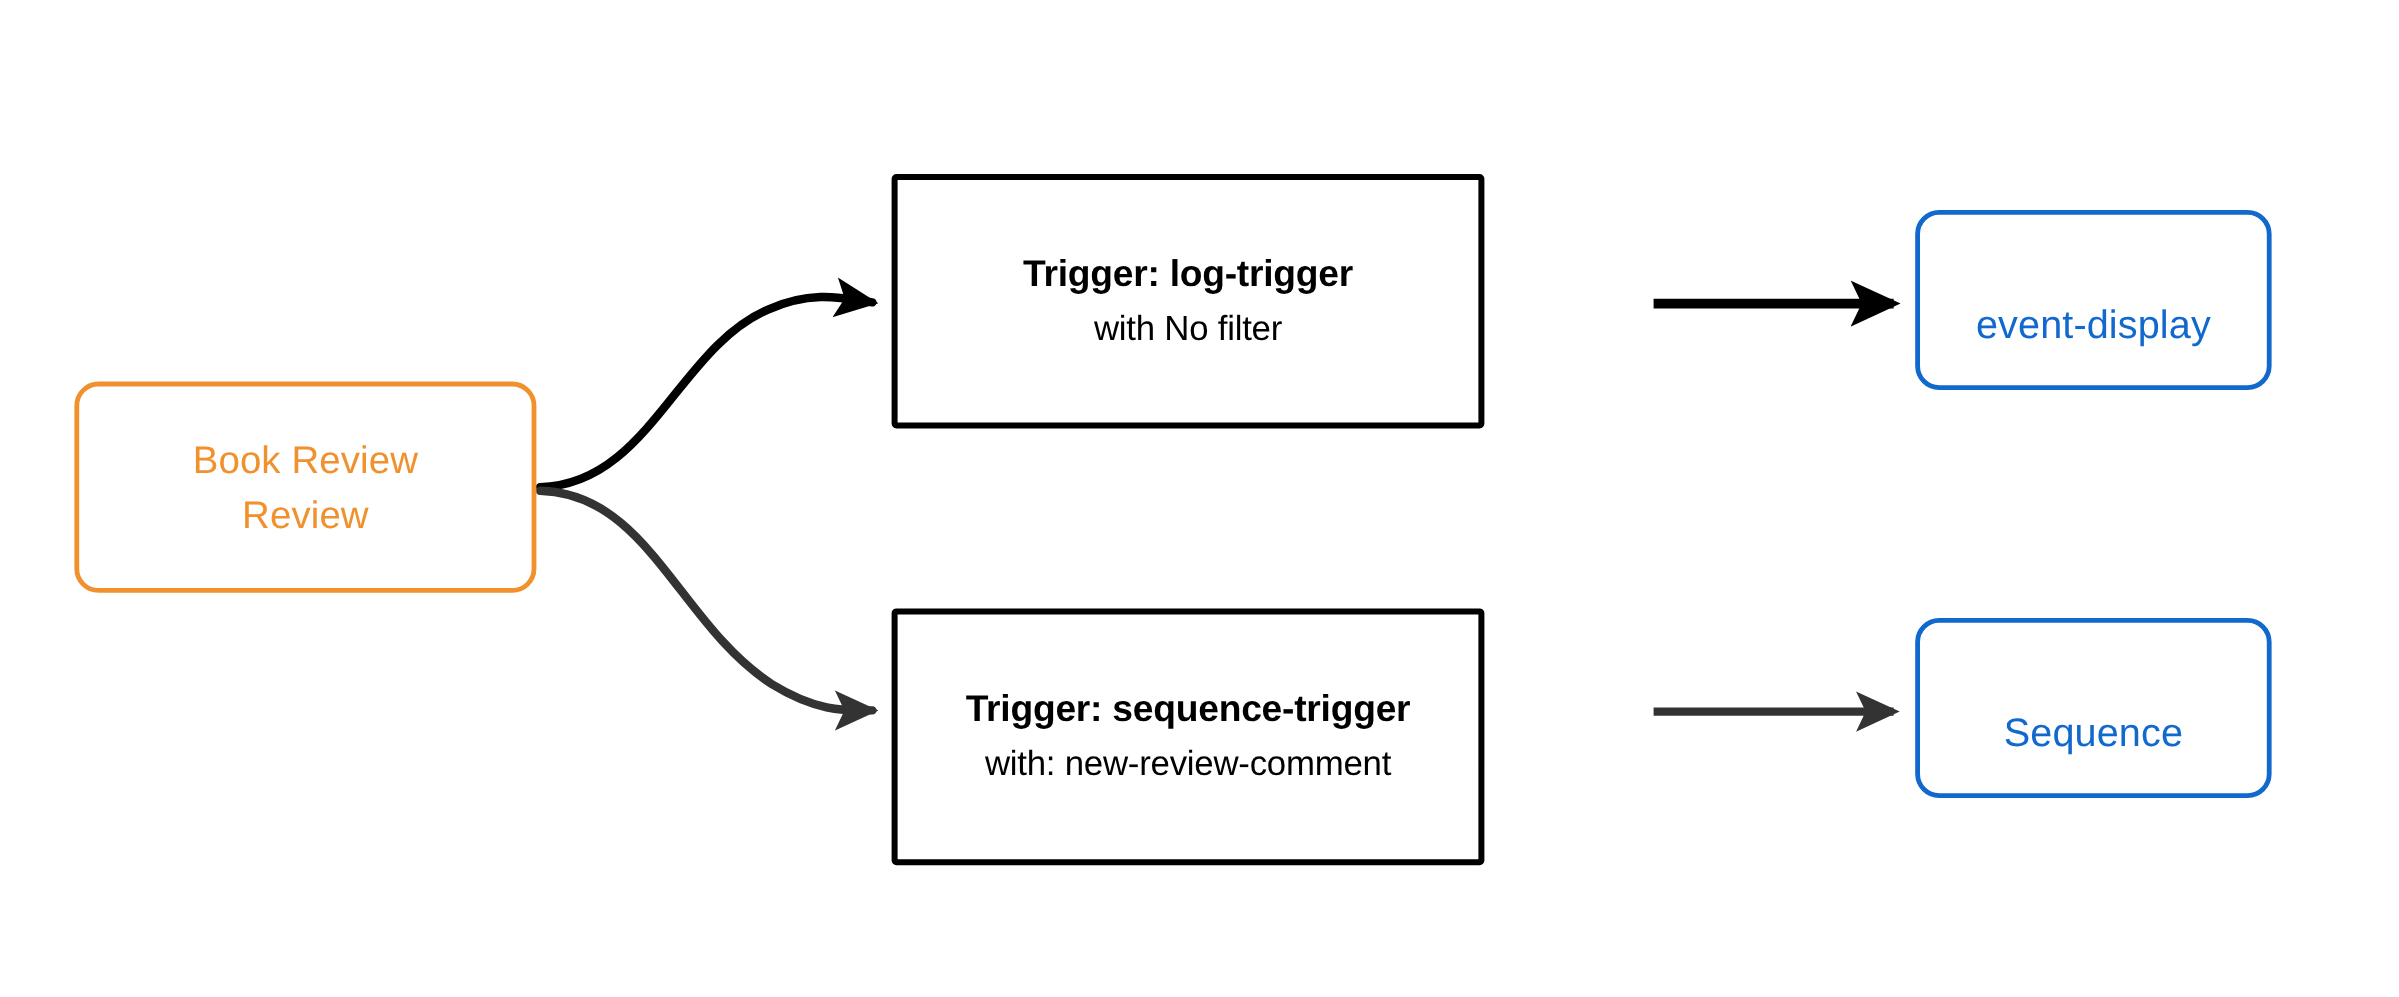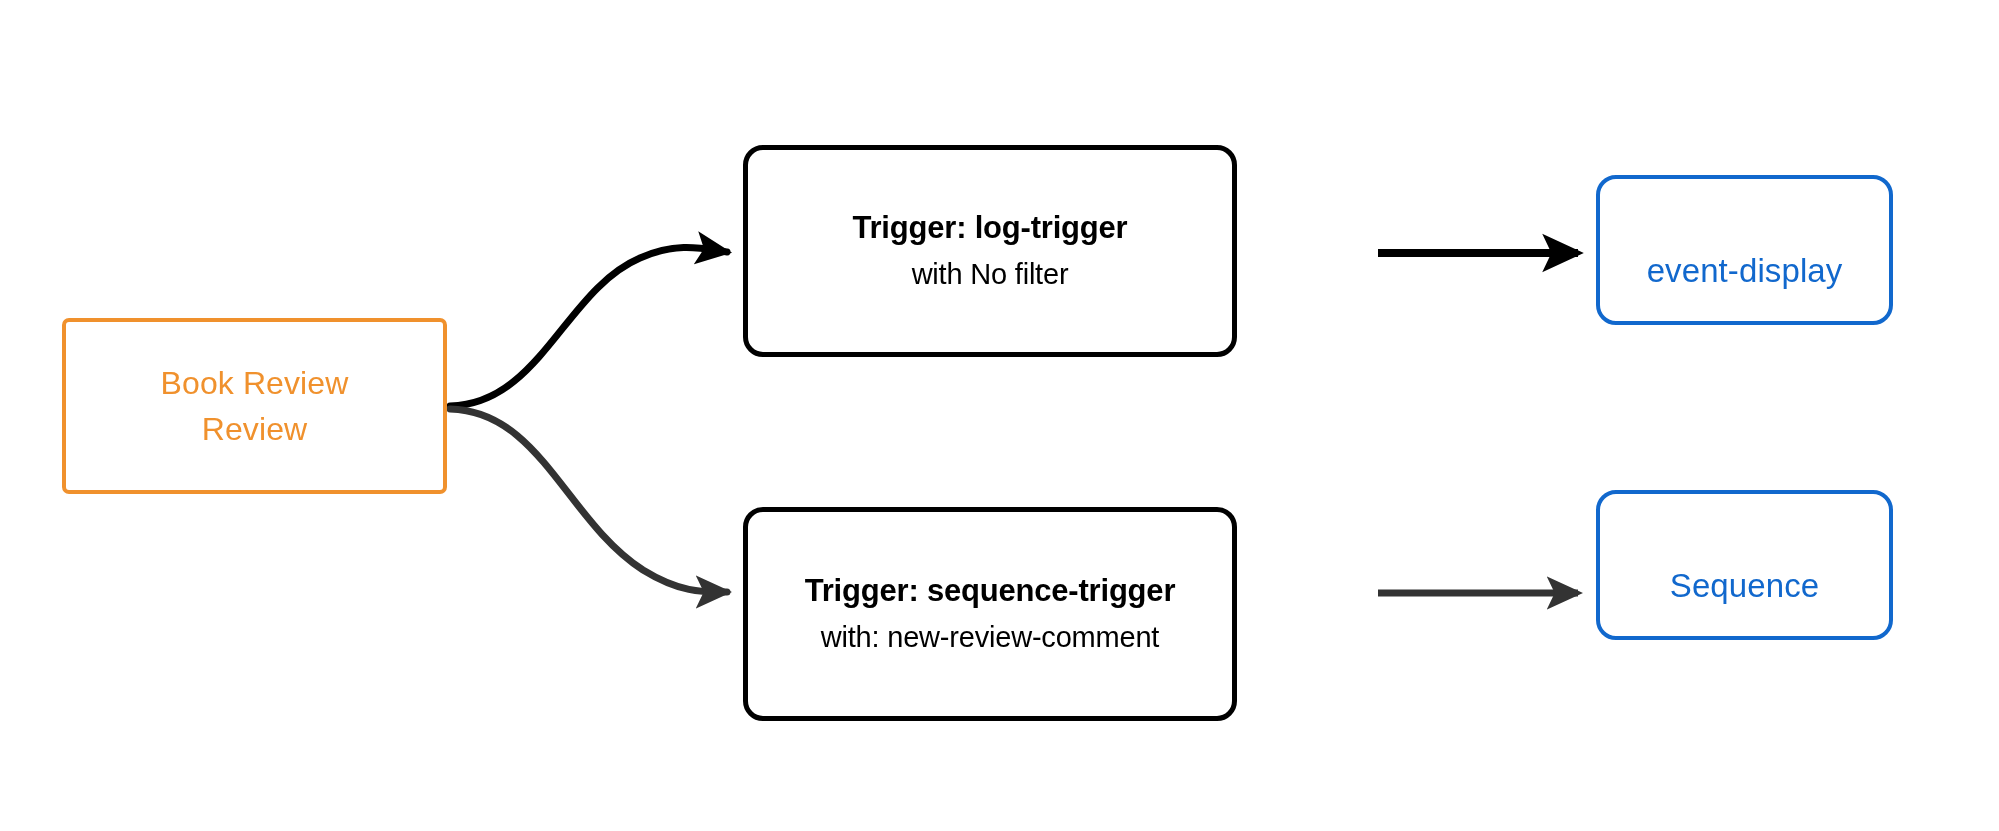--- a/index.html
+++ b/index.html
@@ -35,35 +35,35 @@
     justify-content: center;
     text-align: center;
   }
   
   .node-broker {
     left: 62px;
     top: 318px;
     width: 385px;
     height: 176px;
     border: 4px solid #F0912D;
-    border-radius: 7px;
+    border-radius: 20px;
   }
   .node-broker .line {
     color: #F0912D;
     font-size: 32px;
     line-height: 46px;
     font-weight: 400;
     letter-spacing: 0.1px;
   }
   
   .node-trigger {
     left: 743px;
     width: 494px;
     border: 5px solid #000000;
-    border-radius: 20px;
+    border-radius: 4px;
   }
   .node-trigger.top {
     top: 145px;
     height: 212px;
   }
   .node-trigger.bottom {
     top: 485px;
     height: 214px;
     margin-top: 22px;
   }
@@ -83,21 +83,21 @@
   }
   
   .node-consumer {
     left: 1596px;
     width: 297px;
     height: 150px;
     border: 4px solid #1168CD;
     border-radius: 20px;
   }
   .node-consumer.top { top: 175px; }
-  .node-consumer.bottom { top: 490px; }
+  .node-consumer.bottom { top: 515px; }
   .node-consumer .line {
     color: #1168CD;
     font-size: 33px;
     line-height: 42px;
     font-weight: 400;
     letter-spacing: 0.1px;
     margin-top: 42px;
   }
 </style>
 </head>

